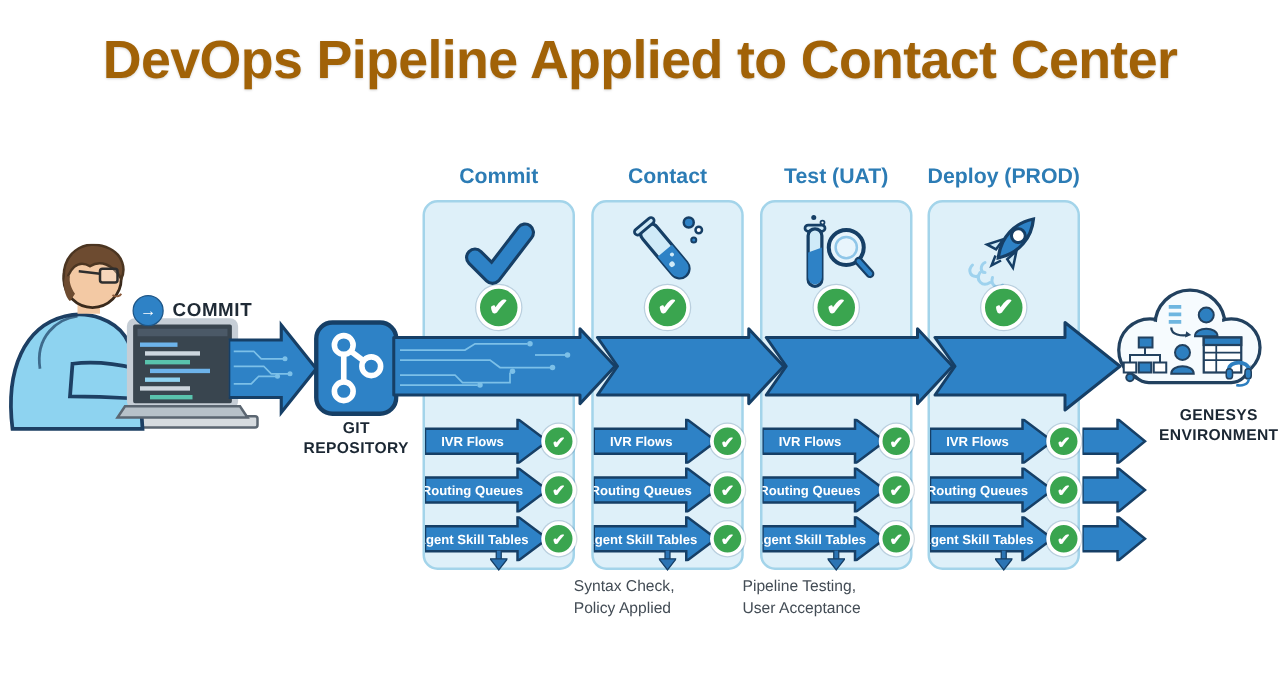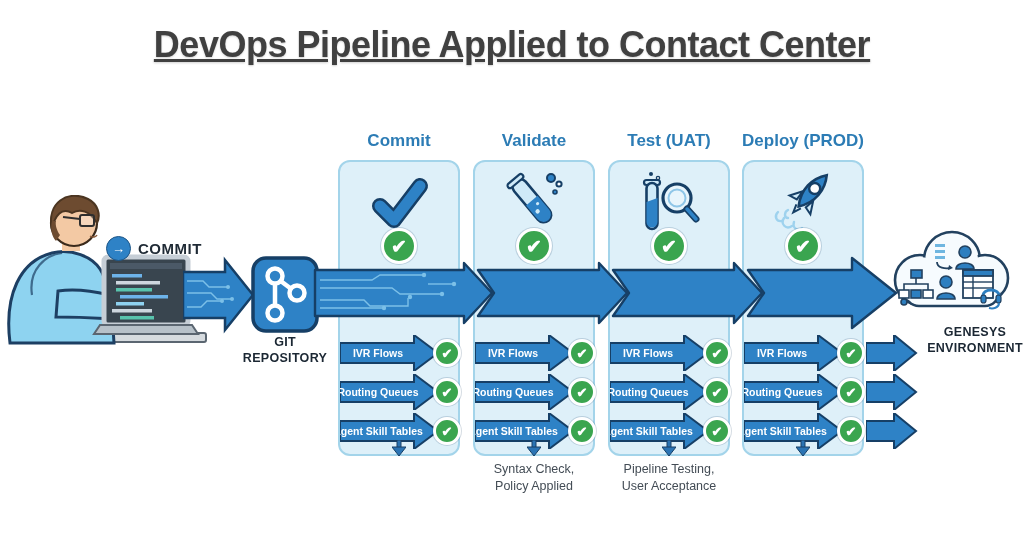--- a/index.html
+++ b/index.html
@@ -1,36 +1,36 @@
 <!DOCTYPE html>
 <html><head>
 <meta charset="utf-8">
 <style>
   html,body{margin:0;padding:0;}
   body{font-family:"Liberation Sans", sans-serif; background:#fff;}
   #stage{position:relative;width:1024px;height:559px;background:#ffffff;overflow:hidden;}
   .abs{position:absolute;}
 
-  .title{left:0;right:0;top:24px;text-align:center;font-size:36px;font-weight:600;color:#404040;
-         letter-spacing:-0.5px;text-shadow:0 1px 2px rgba(0,0,0,0.18);text-decoration:underline;}
+  .title{left:0;right:0;top:24px;text-align:center;font-size:43px;font-weight:600;color:#a16207;
+         letter-spacing:-0.5px;text-shadow:0 1px 2px rgba(0,0,0,0.18);}
 
   .stage-header{top:131px;width:140px;text-align:center;font-size:17px;font-weight:700;color:#2c7cb5;}
   .panel{top:160px;width:122px;height:296px;background:#def0f9;border:2px solid #a3d4ea;border-radius:12px;box-sizing:border-box;}
 
   .badge{border-radius:50%;background:#3aa54f;border:3px solid #ffffff;box-sizing:border-box;
          box-shadow:0 0 0 1px rgba(22,63,102,0.18);display:flex;align-items:center;justify-content:center;}
   .badge::after{content:"\2714";color:#fff;font-weight:700;}
   .badge.big{width:36px;height:36px;}
   .badge.big::after{font-size:19px;}
   .badge.small{width:28px;height:28px;}
   .badge.small::after{font-size:13px;}
 
   .row-arrow text{font-size:10.5px;font-weight:700;fill:#ffffff;}
   .caption{font-size:12.5px;font-weight:700;color:#1b2733;text-align:center;line-height:1.3;letter-spacing:0.3px;}
-  .note{font-size:12.5px;color:#434c55;text-align:center;line-height:1.35;}
+  .note{font-size:12.5px;color:#434c55;text-align:left;line-height:1.35;}
 
   .commit-chip{display:flex;align-items:center;gap:7px;}
   .commit-circle{width:23px;height:23px;border-radius:50%;background:#2e82c6;border:1.5px solid #1d5586;
                  color:#fff;display:flex;align-items:center;justify-content:center;font-size:13px;font-weight:700;}
   .commit-text{font-size:15px;font-weight:700;color:#1f2a35;letter-spacing:0.5px;}
 </style>
 </head>
 <body>
 
 <div id="stage">
@@ -95,21 +95,21 @@
     <circle cx="24" cy="20" r="7.5" fill="#2e82c6" stroke="#ffffff" stroke-width="4.5"></circle>
     <circle cx="46" cy="37" r="7.5" fill="#2e82c6" stroke="#ffffff" stroke-width="4.5"></circle>
     <circle cx="24" cy="57" r="7.5" fill="#2e82c6" stroke="#ffffff" stroke-width="4.5"></circle>
   </svg>
   <div class="abs caption" style="left:225px;top:334px;width:120px">
     <div>GIT</div>
     <div>REPOSITORY</div>
   </div>
 
   <div class="abs stage-header" style="left:329px">Commit</div>
-  <div class="abs stage-header" style="left:464px">Validate</div>
+  <div class="abs stage-header" style="left:464px">Contact</div>
   <div class="abs stage-header" style="left:733px">Deploy (PROD)</div>
   <div class="abs stage-header" style="left:599px">Test (UAT)</div>
 
   <div class="abs panel" style="left:338px"></div>
   <div class="abs panel" style="left:473px"></div>
   <div class="abs panel" style="left:608px"></div>
   <div class="abs panel" style="left:742px"></div>
 
   <svg class="abs" style="left:364px;top:170px" width="70" height="64" viewBox="0 0 70 64">
     <path d="M16,36 L30,50 L56,16" fill="none" stroke="#163f66" stroke-width="16" stroke-linecap="round" stroke-linejoin="round"></path>

